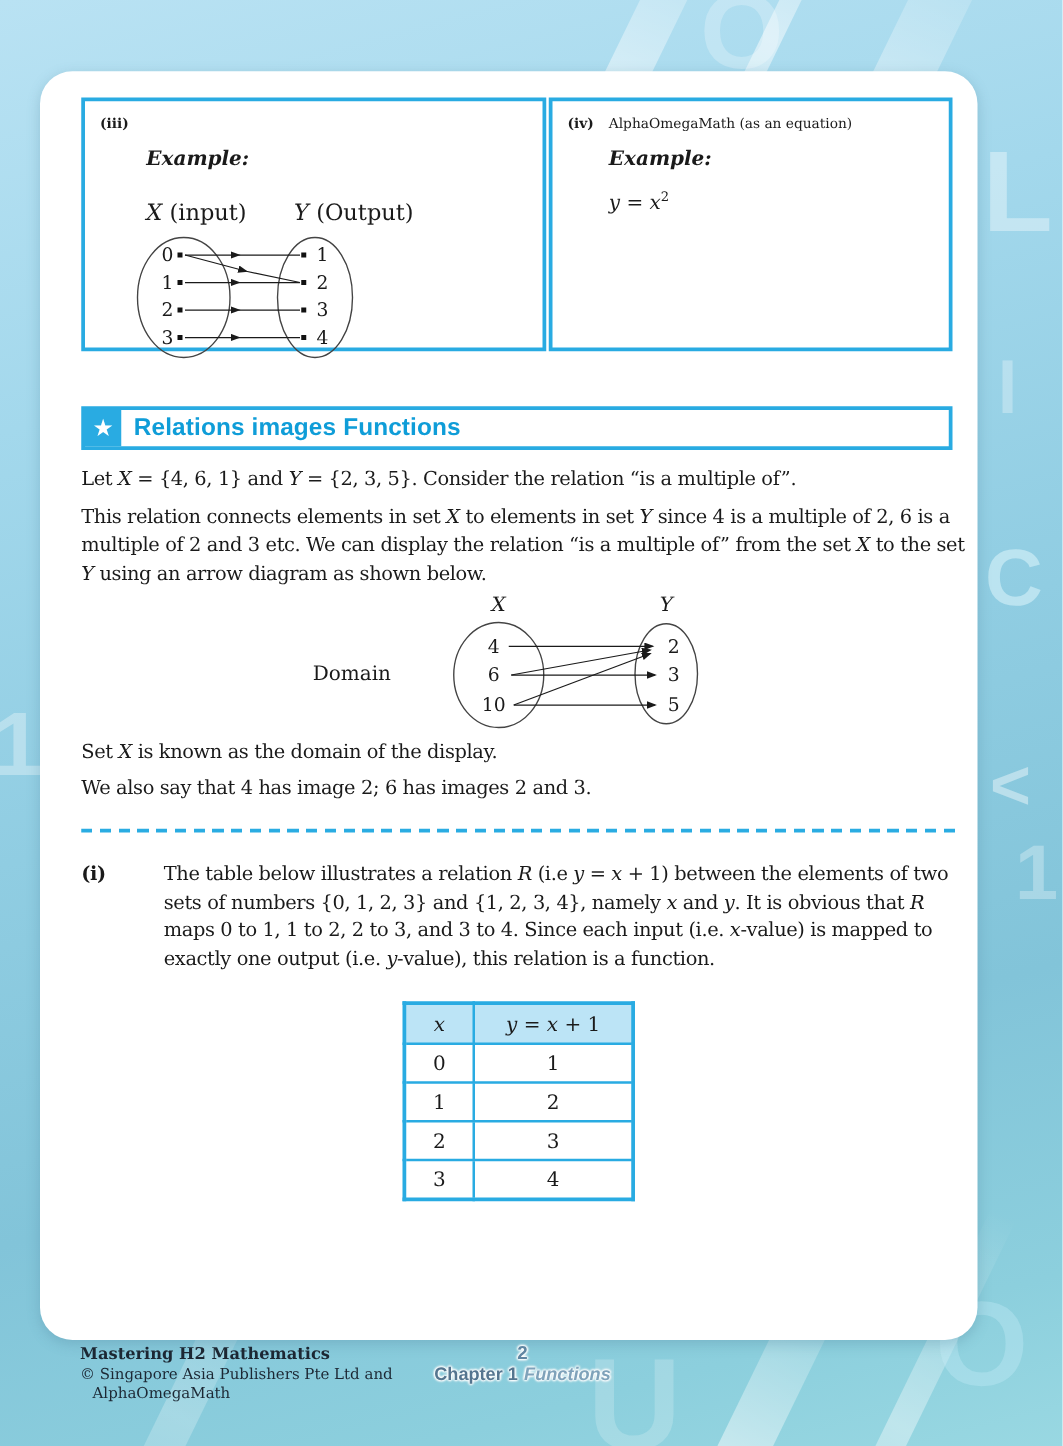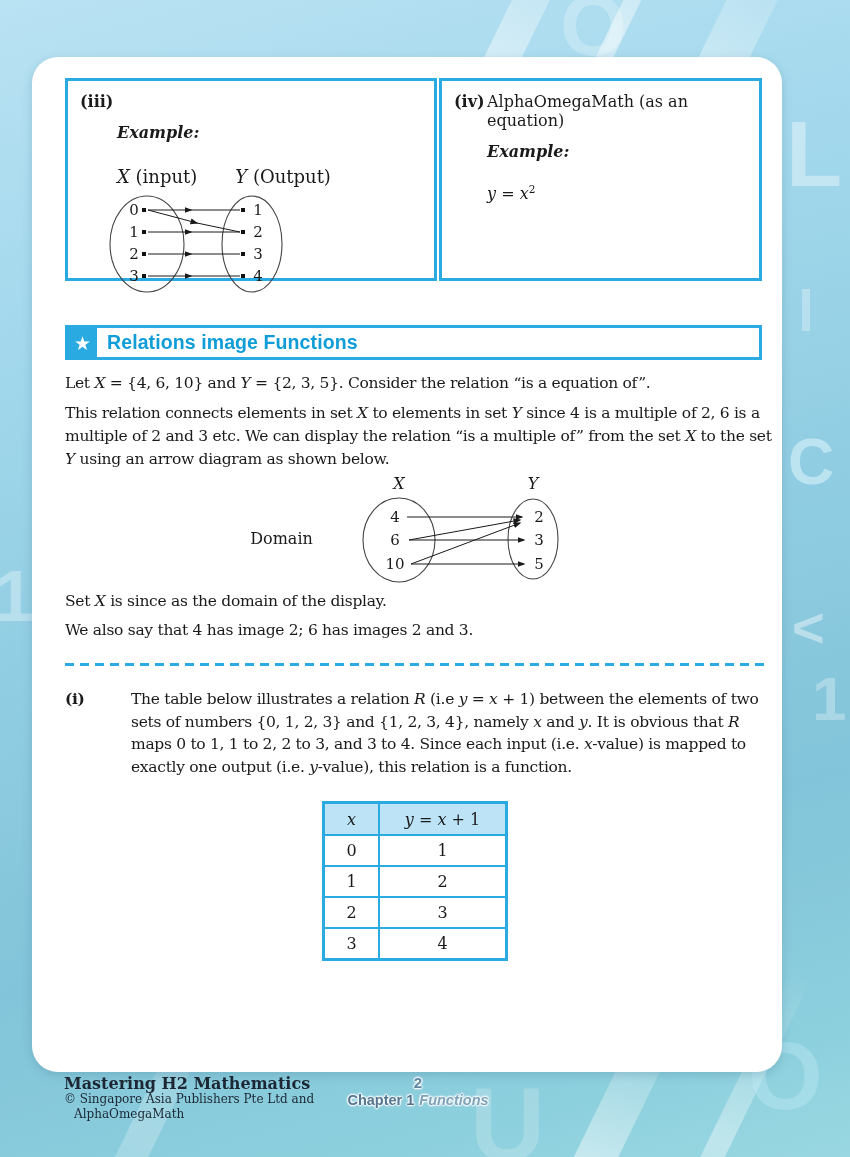--- a/index.html
+++ b/index.html
@@ -25,26 +25,26 @@
   .bl9{left:560px;top:-18px;font-size:86px;color:rgba(255,255,255,.25);}
 
   .card{position:absolute;left:32px;top:57px;width:750px;height:1015px;background:#ffffff;border-radius:26px;box-shadow:0 3px 10px rgba(70,120,145,.28);}
 
   
   .boxes-row{position:absolute;left:33px;top:21px;width:697px;height:203px;display:flex;gap:2px;}
   .ebox{border:3px solid #29ABE2;background:#fff;box-sizing:border-box;height:203px;}
   .ebox-iii{width:372px;}
   .ebox-iv{flex:1;}
   .ebox-pad{padding:11px 8px 0 12px;}
-  .ebox-titlerow{display:flex;font-size:16px;}
+  .ebox-titlerow{display:flex;font-size:11px;}
   .ebox-num{font-weight:bold;width:37px;flex:none;}
   .example{font-weight:bold;font-style:italic;margin:12px 0 0 37px;font-size:16px;}
   .collabels{margin:24px 0 0 37px;font-size:18px;height:18px;}
   .collabels .cl2{margin-left:38px;}
-  .eqs{margin:10px 0 0 33px;font-size:16px;line-height:36px;}
+  .eqs{margin:10px 0 0 33px;font-size:16px;line-height:24px;}
   .diagram{display:block;}
   .diagram text{font-family:"DejaVu Serif",serif;fill:#1a1a1a;}
   .setdiag{margin:2px 0 0 14px;}
 
   
   .section-header{position:absolute;left:33px;top:268px;width:697px;height:35px;border:3px solid #29ABE2;box-sizing:border-box;display:flex;background:#fff;}
   .star-box{width:29px;flex:none;background:#29ABE2;color:#fff;display:flex;align-items:center;justify-content:center;font-size:19px;}
   .section-title{font-family:"Liberation Sans",sans-serif;font-weight:bold;font-size:19.5px;color:#0F9DD8;display:flex;align-items:center;padding-left:10px;letter-spacing:.1px;}
 
   .para{position:absolute;left:33px;width:715px;font-size:15.5px;line-height:23px;letter-spacing:-.3px;}
@@ -70,21 +70,21 @@
   .rel-table{position:absolute;left:290px;top:744px;border-collapse:collapse;font-size:16px;}
   .rel-table th,.rel-table td{border:2px solid #29ABE2;text-align:center;padding:0;}
   .rel-table{border:3px solid #29ABE2;}
   .rel-table th{background:#BCE4F6;font-weight:normal;height:30px;}
   .rel-table td{height:29px;background:#fff;}
   .col-x{width:53px;}
   .col-y{width:125px;}
 
   
   .footer-left{position:absolute;left:64px;top:1076px;font-size:12px;line-height:15.5px;color:#1c2733;}
-  .footer-left .fl1{font-weight:bold;font-size:16px;}
+  .footer-left .fl1{font-weight:bold;font-size:13px;}
   .footer-left .fl3{padding-left:10px;}
   .footer-center{position:absolute;left:338px;top:1074px;width:160px;text-align:center;font-family:"Liberation Sans",sans-serif;font-weight:bold;
     text-shadow:0 0 2px #fff,0 1px 2px #fff,1px 0 2px #fff,-1px 0 2px #fff,0 -1px 2px #fff;}
   .page-num{font-size:15px;color:#5f86a2;}
   .chapter-line{font-size:14.5px;margin-top:1px;}
   .chapter-label{color:#54758f;}
   .chapter-name{font-style:italic;color:#7ea2ba;margin-left:5px;}
 </style>
 </head>
 <body>
@@ -169,24 +169,24 @@
           <div class="example" style="margin-left:33px;">Example:</div>
           <div class="eqs">
             <div><span class="i">y</span><span> = </span><span class="i">x</span><sup>2</sup></div>
           </div>
         </div>
       </div>
     </div>
 
     <div class="section-header">
       <div class="star-box">★</div>
-      <div class="section-title">Relations image Functions</div>
-    </div>
-
-    <div class="para p1"><span>Let </span><span class="i">X</span><span> = {4, 6, 10} and </span><span class="i">Y</span><span> = {2, 3, 5}. Consider the </span><span class="b">relation</span><span> “is a equation of”.</span></div>
+      <div class="section-title">Relations images Functions</div>
+    </div>
+
+    <div class="para p1"><span>Let </span><span class="i">X</span><span> = {4, 6, 1} and </span><span class="i">Y</span><span> = {2, 3, 5}. Consider the </span><span class="b">relation</span><span> “is a multiple of”.</span></div>
     <div class="para p2"><span>This relation connects elements in set </span><span class="i">X</span><span> to elements in set </span><span class="i">Y</span><span> since 4 is a multiple of 2, 6 is a multiple of 2 and 3 etc. We can display the relation “is a multiple of” from the set </span><span class="i">X</span><span> to the set </span><span class="i">Y</span><span> using an arrow diagram as shown below.</span></div>
 
     <div class="domain-row">
       <span class="domain-label">Domain</span>
       <svg class="diagram" width="250" height="108" viewBox="0 0 250 108">
         <defs>
           <marker id="ah-b" markerWidth="9" markerHeight="8" refX="6.5" refY="3" orient="auto">
             <path d="M0,0 L8,3 L0,6 z" fill="#1a1a1a"></path>
           </marker>
         </defs>
@@ -203,21 +203,21 @@
         <g stroke="#1a1a1a" stroke-width="1">
           <line x1="80" y1="40" x2="195" y2="40" marker-end="url(#ah-b)"></line>
           <line x1="82" y1="63" x2="193" y2="43" marker-end="url(#ah-b)"></line>
           <line x1="84" y1="87" x2="193" y2="46" marker-end="url(#ah-b)"></line>
           <line x1="82" y1="63" x2="197" y2="63" marker-end="url(#ah-b)"></line>
           <line x1="84" y1="87" x2="197" y2="87" marker-end="url(#ah-b)"></line>
         </g>
       </svg>
     </div>
 
-    <div class="para p3"><span>Set </span><span class="i">X</span><span> is since as the </span><span class="b">domain</span><span> of the display.</span></div>
+    <div class="para p3"><span>Set </span><span class="i">X</span><span> is known as the </span><span class="b">domain</span><span> of the display.</span></div>
     <div class="para p4"><span>We also say that 4 has </span><span class="b">image</span><span> 2; 6 has images 2 and 3.</span></div>
 
     <div class="dashed-divider"></div>
 
     <div class="item-i">
       <span class="item-label">(i)</span>
       <span class="item-text"><span>The table below illustrates a relation </span><span class="i">R</span><span> (i.e </span><span class="i">y</span><span> = </span><span class="i">x</span><span> + 1) between the elements of two sets of numbers {0, 1, 2, 3} and {1, 2, 3, 4}, namely </span><span class="i">x</span><span> and </span><span class="i">y</span><span>. It is obvious that </span><span class="i">R</span><span> maps 0 to 1, 1 to 2, 2 to 3, and 3 to 4. Since each input (i.e. </span><span class="i">x</span><span>-value) is mapped to exactly one output (i.e. </span><span class="i">y</span><span>-value), this relation is a function.</span></span>
     </div>
 
     <table class="rel-table">

